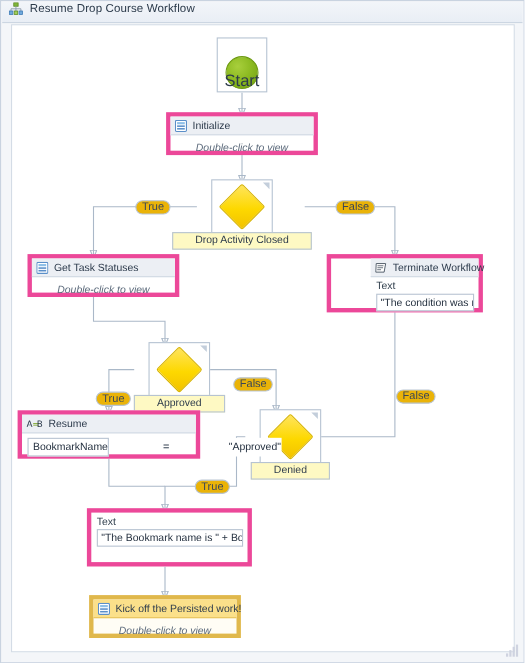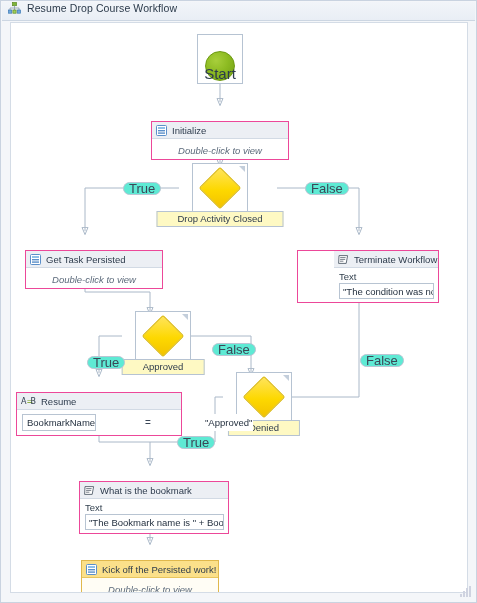--- a/index.html
+++ b/index.html
@@ -38,24 +38,23 @@
     border:1px solid #d4dce6;
     box-sizing:border-box;
     overflow:hidden;
   }
   .canvas-inner{position:absolute;left:0;top:0;width:100%;height:100%;}
 
   
   .node{
     position:absolute;
     background:#ffffff;
-    border:1px solid #ec4899;
+    border:4px solid #ec4899;
     box-sizing:border-box;
     box-shadow:0 0 0 0 rgba(0,0,0,0);
-    margin-top:19px;
   }
   .node-header{
     display:flex;align-items:center;
     height:17px;
     background:#eceff4;
     border-bottom:1px solid #d2dae4;
     padding-left:4px;
     box-sizing:border-box;
   }
   .node-header .hdr-title{
@@ -156,24 +155,24 @@
     border:1px solid #6d9a12;
   }
   .start-label{
     position:absolute;left:0;right:0;bottom:1px;
     text-align:center;font-size:15px;color:#2d3b4c;
   }
 
   
   .pill{
     position:absolute;
-    background:#5eead4;
+    background:#eab308;
     border:1px solid #b9c5d3;
     border-radius:8px;
-    font-size:13px;color:#3b4757;
+    font-size:10px;color:#3b4757;
     padding:0 5px;
     height:13px;line-height:12px;
     white-space:nowrap;
     box-sizing:border-box;
     z-index:5;
   }
 
   
   svg.links{position:absolute;left:0;top:0;width:100%;height:100%;overflow:visible;}
   svg.links path, svg.links line{stroke:#aab8c8;stroke-width:1;fill:none;}
@@ -273,21 +272,21 @@
         <div class="node act-box" style="left:14px;top:208px;">
           <div class="node-header">
             <span class="ic">
               <svg width="11" height="11" viewBox="0 0 11 11">
                 <rect x="0.5" y="0.5" width="10" height="10" rx="1" fill="#ffffff" stroke="#5b8fc9" stroke-width="1"></rect>
                 <rect x="2" y="2" width="7" height="2" fill="#8fc0e8"></rect>
                 <rect x="2" y="5" width="7" height="1.4" fill="#5b8fc9"></rect>
                 <rect x="2" y="7.4" width="7" height="1.4" fill="#5b8fc9"></rect>
               </svg>
             </span>
-            <span class="hdr-title">Get Task Persisted</span>
+            <span class="hdr-title">Get Task Statuses</span>
           </div>
           <div class="node-body">
             <span class="dbl">Double-click to view</span>
           </div>
         </div>
 
         <div class="node wl-box" style="left:286px;top:208px;padding-left:36px;">
           <div class="node-header">
             <span class="ic">
               <svg width="11" height="11" viewBox="0 0 11 11">
@@ -325,31 +324,20 @@
             <span class="hdr-title">Resume</span>
           </div>
           <div class="assign-row">
             <div class="assign-field assign-left">BookmarkName</div>
             <div class="assign-eq">=</div>
             <div class="assign-field assign-right">"Approved"</div>
           </div>
         </div>
 
         <div class="node wl-box" style="left:68px;top:439px;width:150px;">
-          <div class="node-header">
-            <span class="ic">
-              <svg width="11" height="11" viewBox="0 0 11 11">
-                <path d="M1,1.6 L9.6,1.6 L8.2,9.4 L0.6,9.4 z" fill="#ffffff" stroke="#55606c" stroke-width="0.9"></path>
-                <line x1="2.2" y1="3.6" x2="7.6" y2="3.6" stroke="#55606c" stroke-width="0.8"></line>
-                <line x1="2.1" y1="5.4" x2="7.2" y2="5.4" stroke="#55606c" stroke-width="0.8"></line>
-                <line x1="1.9" y1="7.2" x2="5.4" y2="7.2" stroke="#55606c" stroke-width="0.8"></line>
-              </svg>
-            </span>
-            <span class="hdr-title">What is the bookmark</span>
-          </div>
           <div class="wl-label">Text</div>
           <div class="wl-expr">"The Bookmark name is " + Bookma</div>
         </div>
 
         <div class="node act-box highlight" style="left:70px;top:518px;">
           <div class="node-header">
             <span class="ic">
               <svg width="11" height="11" viewBox="0 0 11 11">
                 <rect x="0.5" y="0.5" width="10" height="10" rx="1" fill="#ffffff" stroke="#5b8fc9" stroke-width="1"></rect>
                 <rect x="2" y="2" width="7" height="2" fill="#8fc0e8"></rect>

